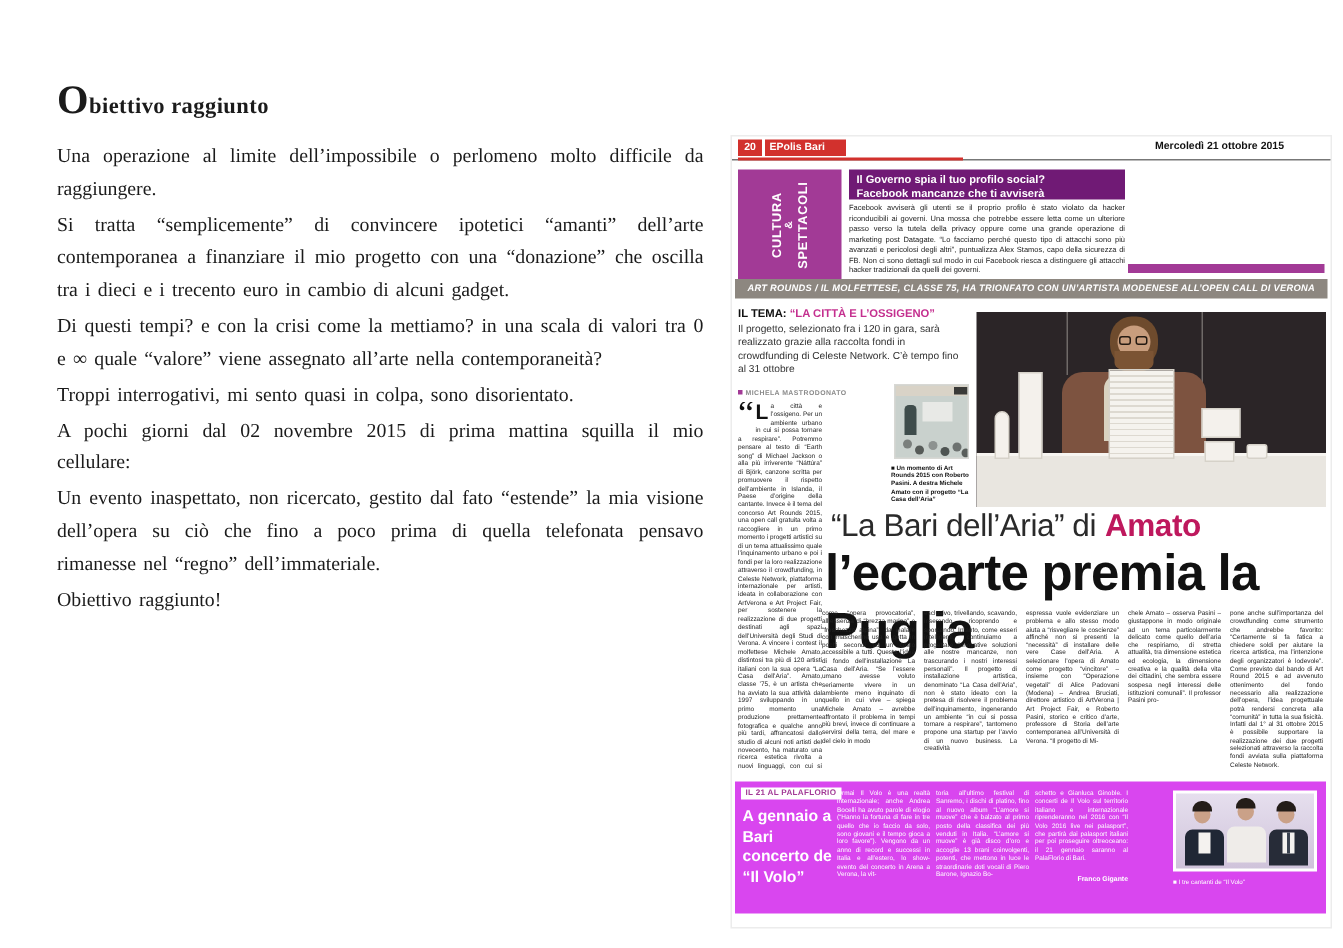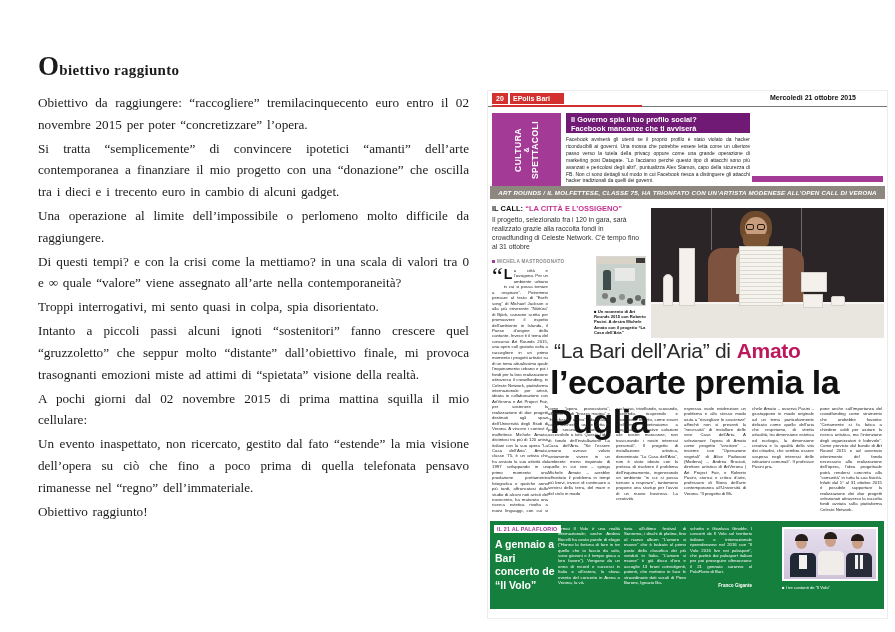--- a/index.html
+++ b/index.html
@@ -106,21 +106,21 @@
   .hl1{left:66px;top:248px;width:330px;font-size:21px;color:#2a2a2a;letter-spacing:-.3px;
        font-family:"Liberation Sans",sans-serif;}
   .hl1 .name{color:#be185d;font-weight:bold;margin-left:6px;}
   .hl2{left:62px;top:272px;width:334px;font-size:34px;font-weight:bold;color:#111;
        letter-spacing:-.5px;}
 
   .np-col{top:315px;width:62px;height:106px;font-size:4.3px;line-height:5.3px;
           text-align:justify;color:#222;overflow:hidden;position:absolute;}
   .col1{left:60px;} .col2{left:128px;} .col3{left:196px;} .col4{left:264px;} .col5{left:332px;}
 
-  .volo{left:2px;top:430px;width:394px;height:88px;background:#15803d;color:#fff;}
+  .volo{left:2px;top:430px;width:394px;height:88px;background:#d946ef;color:#fff;}
   .v-tag{position:absolute;left:4px;top:4px;background:#fff;color:#A23A96;font-size:5.4px;
          font-weight:bold;padding:1px 3px;letter-spacing:.2px;}
   .v-head{position:absolute;left:5px;top:17px;width:62px;font-size:10.5px;font-weight:bold;
           line-height:13.5px;}
   .v-col{position:absolute;top:5px;width:62px;font-size:4.3px;line-height:5.4px;
          text-align:justify;overflow:hidden;}
   .vc1{left:68px;height:78px;} .vc2{left:134px;height:78px;} .vc3{left:200px;height:56px;}
   .v-sign{position:absolute;left:200px;top:62px;width:62px;font-size:4.6px;font-weight:bold;
           text-align:right;}
   .v-photo{position:absolute;left:292px;top:6px;width:96px;height:54px;background:#fff;
@@ -133,26 +133,24 @@
   .v-shirt{position:absolute;width:8px;height:14px;background:#f4f2ef;}
   .v-cap{position:absolute;left:292px;top:64px;font-size:4.2px;color:#fff;}
 </style>
 </head>
 <body>
 
 <div class="canvas">
 
   <div class="doc">
     <h1><span class="init">O</span><span>biettivo raggiunto</span></h1>
-    <p>Obiettivo da raggiungere: “raccogliere” tremilacinquecento euro entro il 02 novembre 2015 per poter “concretizzare” l’opera.</p>
+    <p>Una operazione al limite dell’impossibile o perlomeno molto difficile da raggiungere.</p>
     <p>Si tratta “semplicemente” di convincere ipotetici “amanti” dell’arte contemporanea a finanziare il mio progetto con una “donazione” che oscilla tra i dieci e i trecento euro in cambio di alcuni gadget.</p>
-    <p>Una operazione al limite dell’impossibile o perlomeno molto difficile da raggiungere.</p>
     <p>Di questi tempi? e con la crisi come la mettiamo? in una scala di valori tra 0 e ∞ quale “valore” viene assegnato all’arte nella contemporaneità?</p>
-    <p>Troppi interrogativi, mi sento quasi in colpa, spia disorientato.</p>
-    <p>Intanto a piccoli passi alcuni ignoti “sostenitori” fanno crescere quel “gruzzoletto” che seppur molto “distante” dall’obiettivo finale, mi provoca trasognanti emozioni miste ad attimi di “spietata” visione della realtà.</p>
+    <p>Troppi interrogativi, mi sento quasi in colpa, sono disorientato.</p>
     <p>A pochi giorni dal 02 novembre 2015 di prima mattina squilla il mio cellulare:</p>
     <p>Un evento inaspettato, non ricercato, gestito dal fato “estende” la mia visione dell’opera su ciò che fino a poco prima di quella telefonata pensavo rimanesse nel “regno” dell’immateriale.</p>
     <p>Obiettivo raggiunto!</p>
   </div>
 
   <div class="np">
 
     <div class="abs pgnum">20</div>
     <div class="abs masthead">EPolis Bari</div>
     <div class="abs npdate">Mercoledì 21 ottobre 2015</div>
@@ -170,21 +168,21 @@
     <div class="abs fb-title">
       <div>Il Governo spia il tuo profilo social?</div>
       <div>Facebook mancanze che ti avviserà</div>
     </div>
     <div class="abs fb-body">Facebook avviserà gli utenti se il proprio profilo è stato violato da hacker riconducibili ai governi. Una mossa che potrebbe essere letta come un ulteriore passo verso la tutela della privacy oppure come una grande operazione di marketing post Datagate. “Lo facciamo perché questo tipo di attacchi sono più avanzati e pericolosi degli altri”, puntualizza Alex Stamos, capo della sicurezza di FB. Non ci sono dettagli sul modo in cui Facebook riesca a distinguere gli attacchi hacker tradizionali da quelli dei governi.</div>
     <div class="abs fb-bar"></div>
 
     <div class="abs kicker">ART ROUNDS / IL MOLFETTESE, CLASSE 75, HA TRIONFATO CON UN’ARTISTA MODENESE ALL’OPEN CALL DI VERONA</div>
 
     <div class="abs tema">
-      <span>IL CALL:</span>
+      <span>IL TEMA:</span>
       <span class="q">“LA CITTÀ E L’OSSIGENO”</span>
     </div>
     <div class="abs standfirst">Il progetto, selezionato fra i 120 in gara, sarà realizzato grazie alla raccolta fondi in crowdfunding di Celeste Network. C’è tempo fino al 31 ottobre</div>
     <div class="abs byline"><span class="sq"></span><span>MICHELA MASTRODONATO</span></div>
 
     <div class="abs intro-col">
       <span class="bigq">“</span>
       <span class="drop">L</span>
       <span>a città e l’ossigeno. Per un ambiente urbano in cui si possa tornare a respirare”. Potremmo pensare al testo di “Earth song” di Michael Jackson o alla più irriverente “Náttúra” di Björk, canzone scritta per promuovere il rispetto dell’ambiente in Islanda, il Paese d’origine della cantante. Invece è il tema del concorso Art Rounds 2015, una open call gratuita volta a raccogliere in un primo momento i progetti artistici su di un tema attualissimo quale l’inquinamento urbano e poi i fondi per la loro realizzazione attraverso il crowdfunding, in Celeste Network, piattaforma internazionale per artisti, ideata in collaborazione con ArtVerona e Art Project Fair, per sostenere la realizzazione di due progetti destinati agli spazi dell’Università degli Studi di Verona. A vincere i contest il molfettese Michele Amato, distintosi tra più di 120 artisti italiani con la sua opera “La Casa dell’Aria”. Amato, classe ’75, è un artista che ha avviato la sua attività dal 1997 sviluppando in un primo momento una produzione prettamente fotografica e qualche anno più tardi, affrancatosi dallo studio di alcuni noti artisti del novecento, ha maturato una ricerca estetica rivolta a nuovi linguaggi, con cui si confronta costantemente. Descrive il suo progetto</span>
     </div>

